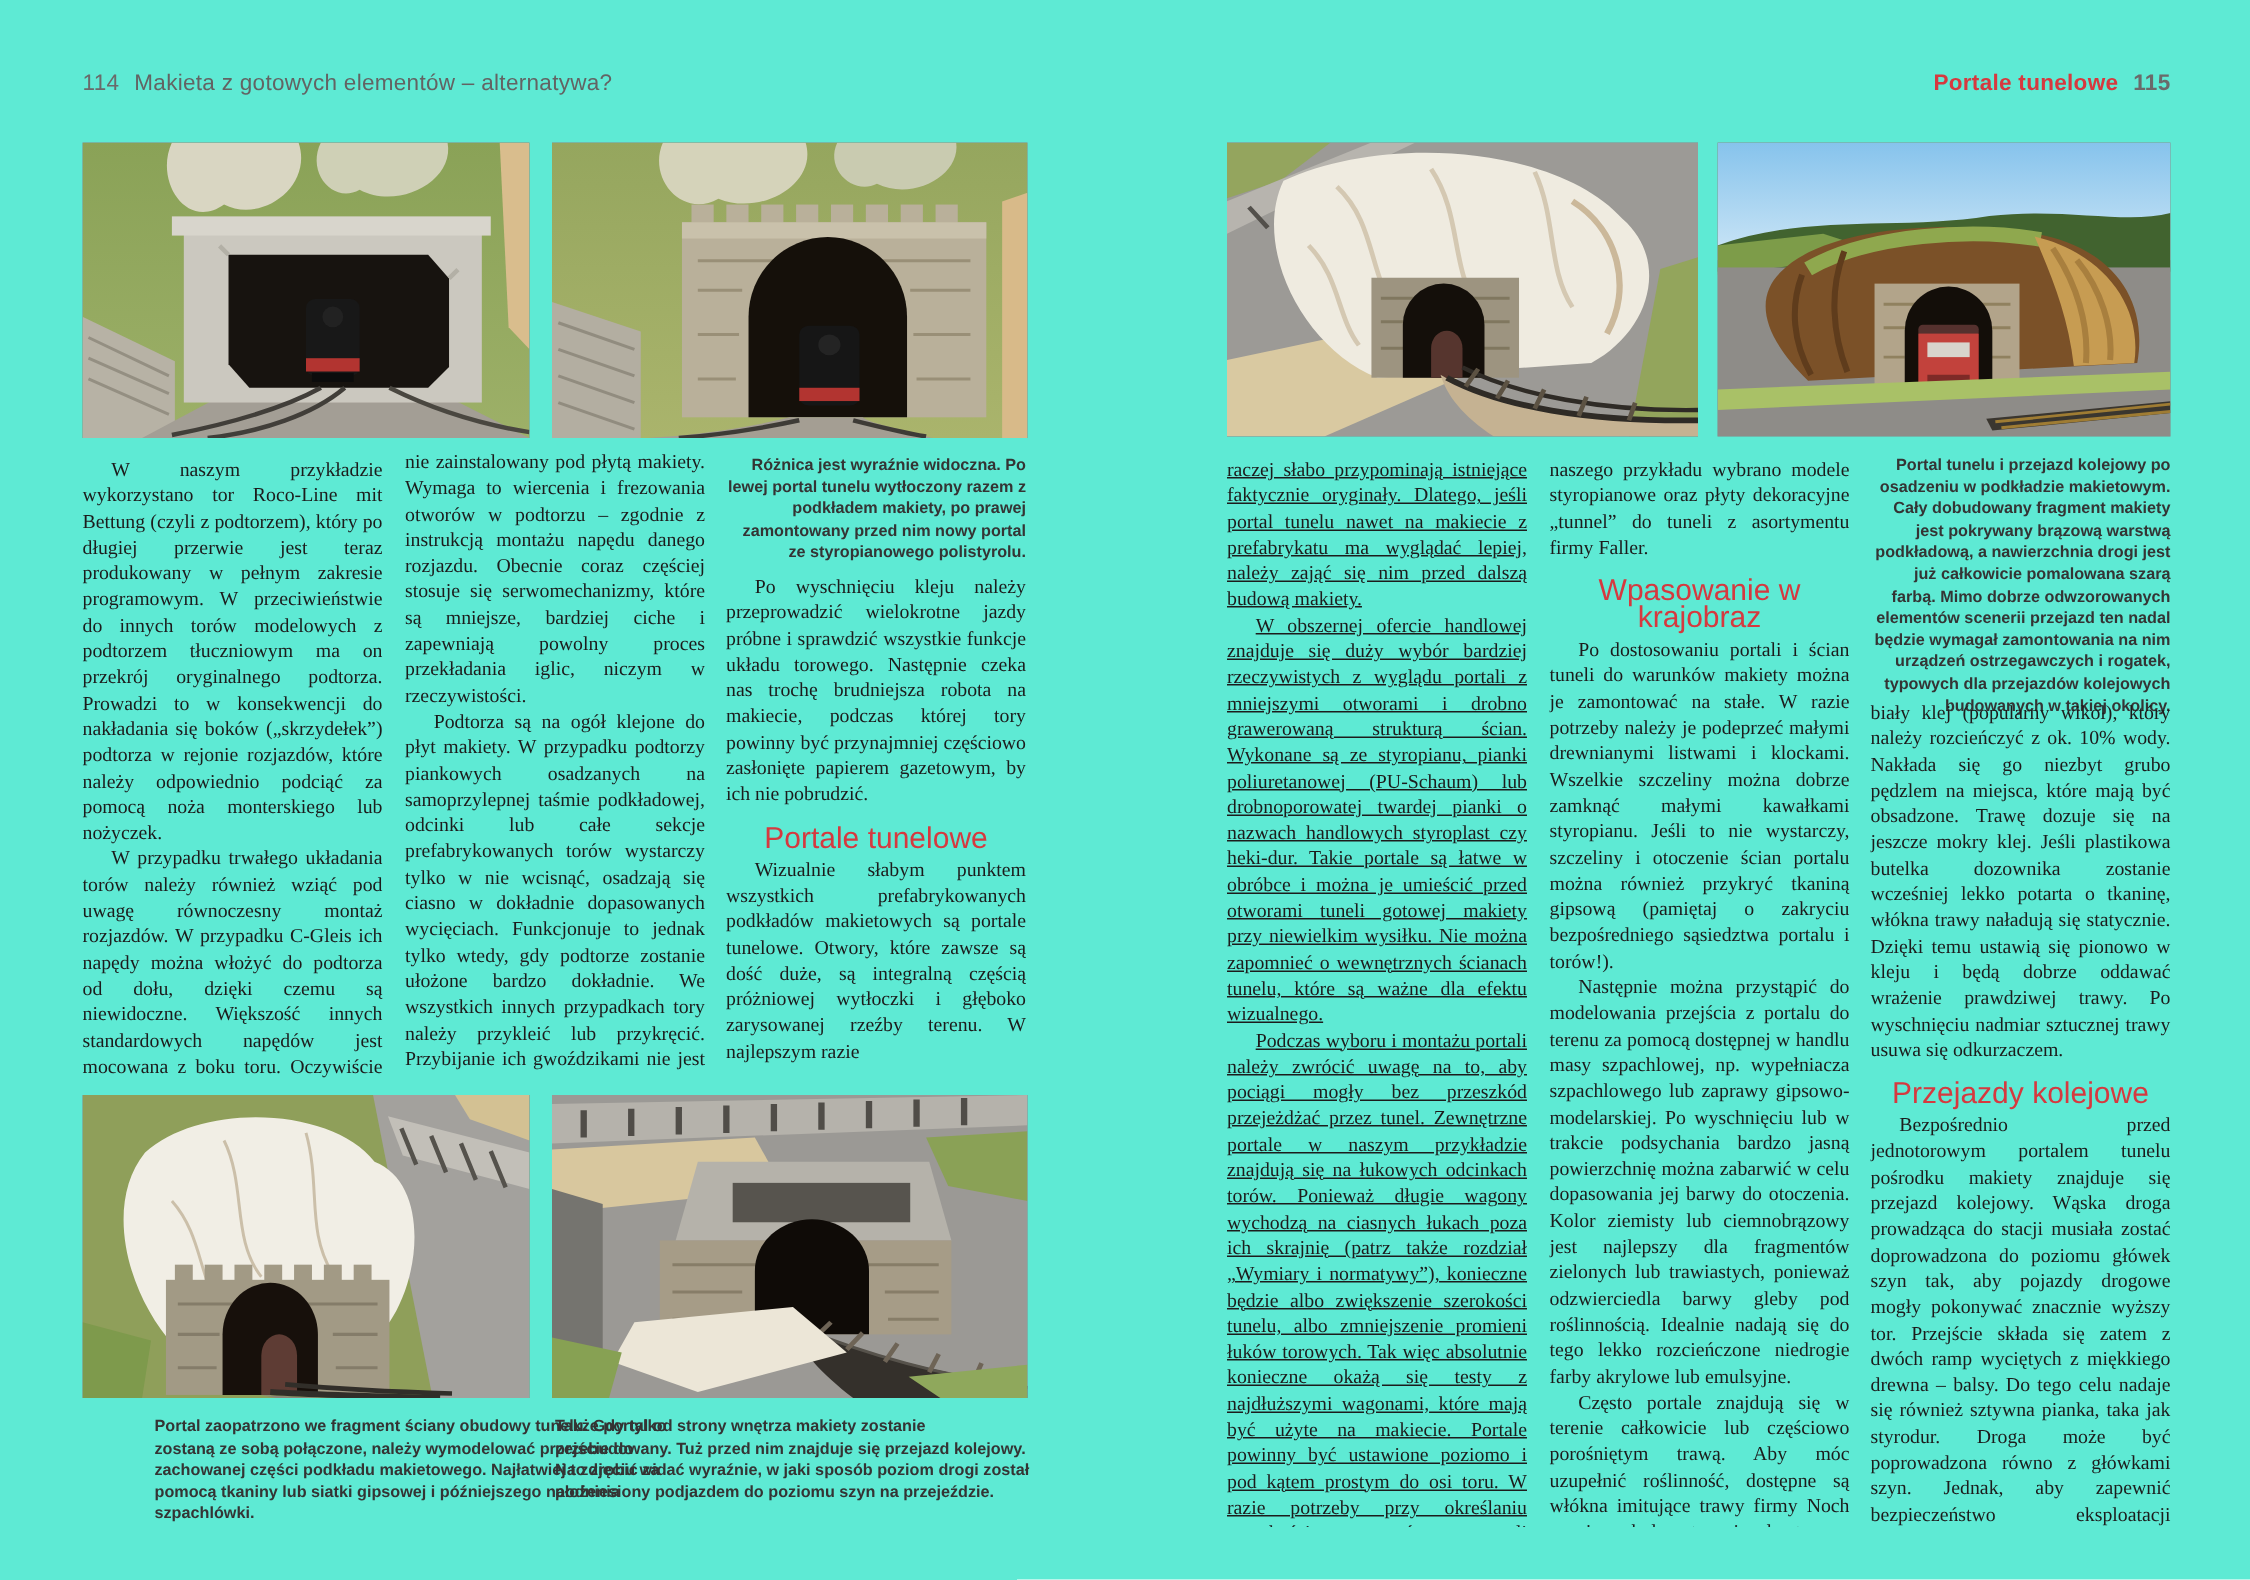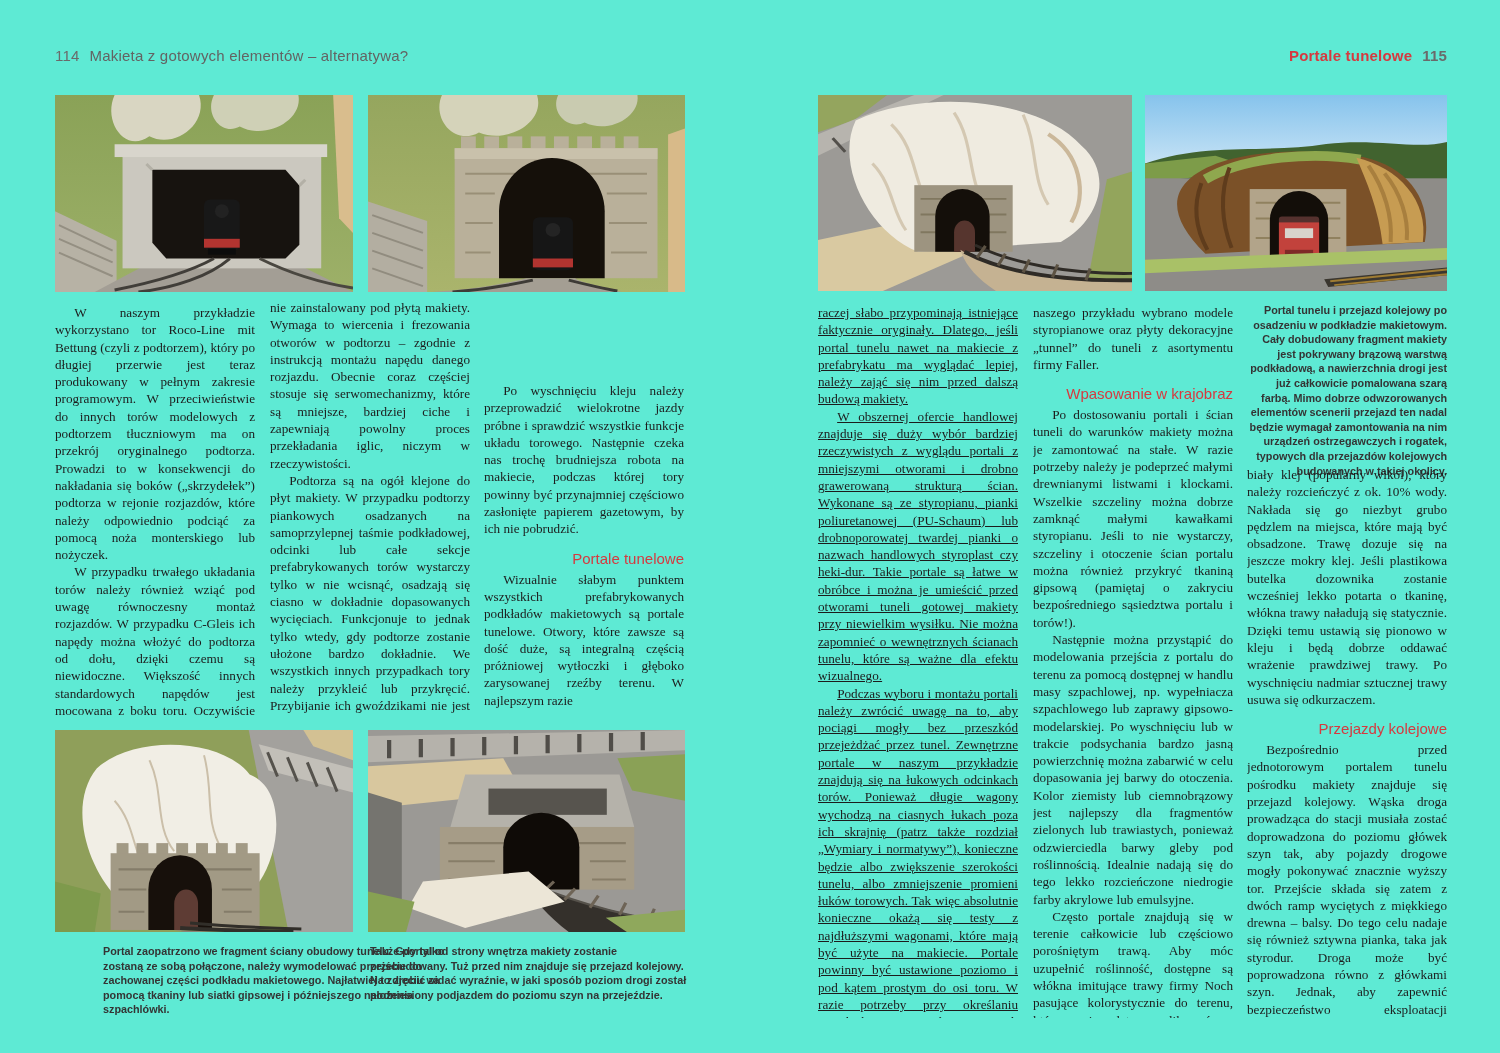--- a/index.html
+++ b/index.html
@@ -17,22 +17,22 @@
   .photo svg{display:block;width:100%;height:100%;}
   
   .caption{position:absolute;font-family:"Liberation Sans",sans-serif;font-weight:bold;
            font-size:10.8px;line-height:14.6px;color:#343434;}
   .caption.right{text-align:right;}
   
   .col{position:absolute;overflow:hidden;font-size:13.2px;line-height:17.3px;
        text-align:justify;}
   .col p{margin:0;}
   .col p.indent{text-indent:1.45em;}
-  .sec-heading{font-family:"Liberation Sans",sans-serif;font-size:15px;line-height:18px;
-               color:#d6393f;margin:12px 0 3px 0;text-align:right;}
+  .sec-heading{font-family:"Liberation Sans",sans-serif;font-size:20px;line-height:18px;
+               color:#d6393f;margin:12px 0 3px 0;text-align:center;}
   .col p:first-child,.col .sec-heading:first-child{margin-top:0;}
 </style>
 </head>
 <body>
 
 <div class="spread">
 
   <div class="runhead" style="left:55px;">
     <span class="num">114</span><span class="gap"></span><span>Makieta z gotowych elementów – alternatywa?</span>
   </div>
@@ -209,20 +209,21 @@
         <rect x="139" y="136" width="28" height="10" fill="#d8d4cc"></rect>
         <rect x="139" y="158" width="28" height="5" fill="#7e2a27"></rect>
         <rect x="136" y="166" width="34" height="6" fill="#1d1a18"></rect>
       </g>
       <polygon points="0,168 300,156 300,168 0,182" fill="#a9c167"></polygon>
       <path d="M178,188 L300,176 L300,184 L182,196 Z" fill="#3a362f"></path>
       <path d="M184,190 L300,178 M188,194 L300,183" stroke="#9f7c33" stroke-width="2" fill="none"></path>
     </svg>
   </div>
 
+  <div class="caption right" style="left:484px;top:303px;width:200px;">Różnica jest wyraźnie widoczna. Po lewej portal tunelu wytłoczony razem z podkładem makiety, po prawej zamontowany przed nim nowy portal ze styropianowego polistyrolu.</div>
   <div class="caption" style="left:55px;top:944px;width:348px;margin-left:48px;">Portal zaopatrzono we fragment ściany obudowy tunelu. Gdy tylko zostaną ze sobą połączone, należy wymodelować przejście do zachowanej części podkładu makietowego. Najłatwiej to zrobić za pomocą tkaniny lub siatki gipsowej i późniejszego nałożenia szpachlówki.</div>
   <div class="caption" style="left:370px;top:944px;width:324px;">Także portal od strony wnętrza makiety zostanie przebudowany. Tuż przed nim znajduje się przejazd kolejowy. Na zdjęciu widać wyraźnie, w jaki sposób poziom drogi został podniesiony podjazdem do poziomu szyn na przejeździe.</div>
   <div class="caption right" style="left:1247px;top:303px;width:200px;">Portal tunelu i przejazd kolejowy po osadzeniu w podkładzie makietowym. Cały dobudowany fragment makiety jest pokrywany brązową warstwą podkładową, a nawierzchnia drogi jest już całkowicie pomalowana szarą farbą. Mimo dobrze odwzorowanych elementów scenerii przejazd ten nadal będzie wymagał zamontowania na nim urządzeń ostrzegawczych i rogatek, typowych dla przejazdów kolejowych budowanych w takiej okolicy.</div>
 
   <div class="col" style="left:55px;top:304px;width:200px;height:416px;">
       <p class="indent">W naszym przykładzie wykorzystano tor Roco-Line mit Bettung (czyli z podtorzem), który po długiej przerwie jest teraz produkowany w pełnym zakresie programowym. W przeciwieństwie do innych torów modelowych z podtorzem tłuczniowym ma on przekrój oryginalnego podtorza. Prowadzi to w konsekwencji do nakładania się boków („skrzydełek”) podtorza w rejonie rozjazdów, które należy odpowiednio podciąć za pomocą noża monterskiego lub nożyczek.</p>
       <p class="indent">W przypadku trwałego układania torów należy również wziąć pod uwagę równoczesny montaż rozjazdów. W przypadku C-Gleis ich napędy można włożyć do podtorza od dołu, dzięki czemu są niewidoczne. Większość innych standardowych napędów jest mocowana z boku toru. Oczywiście rozjazd zawsze wygląda lepiej, jeśli ten mechanizm zosta-</p>
     </div>
   <div class="col" style="left:270px;top:299px;width:200px;height:416px;">
       <p class="">nie zainstalowany pod płytą makiety. Wymaga to wiercenia i frezowania otworów w podtorzu – zgodnie z instrukcją montażu napędu danego rozjazdu. Obecnie coraz częściej stosuje się serwomechanizmy, które są mniejsze, bardziej ciche i zapewniają powolny proces przekładania iglic, niczym w rzeczywistości.</p>

